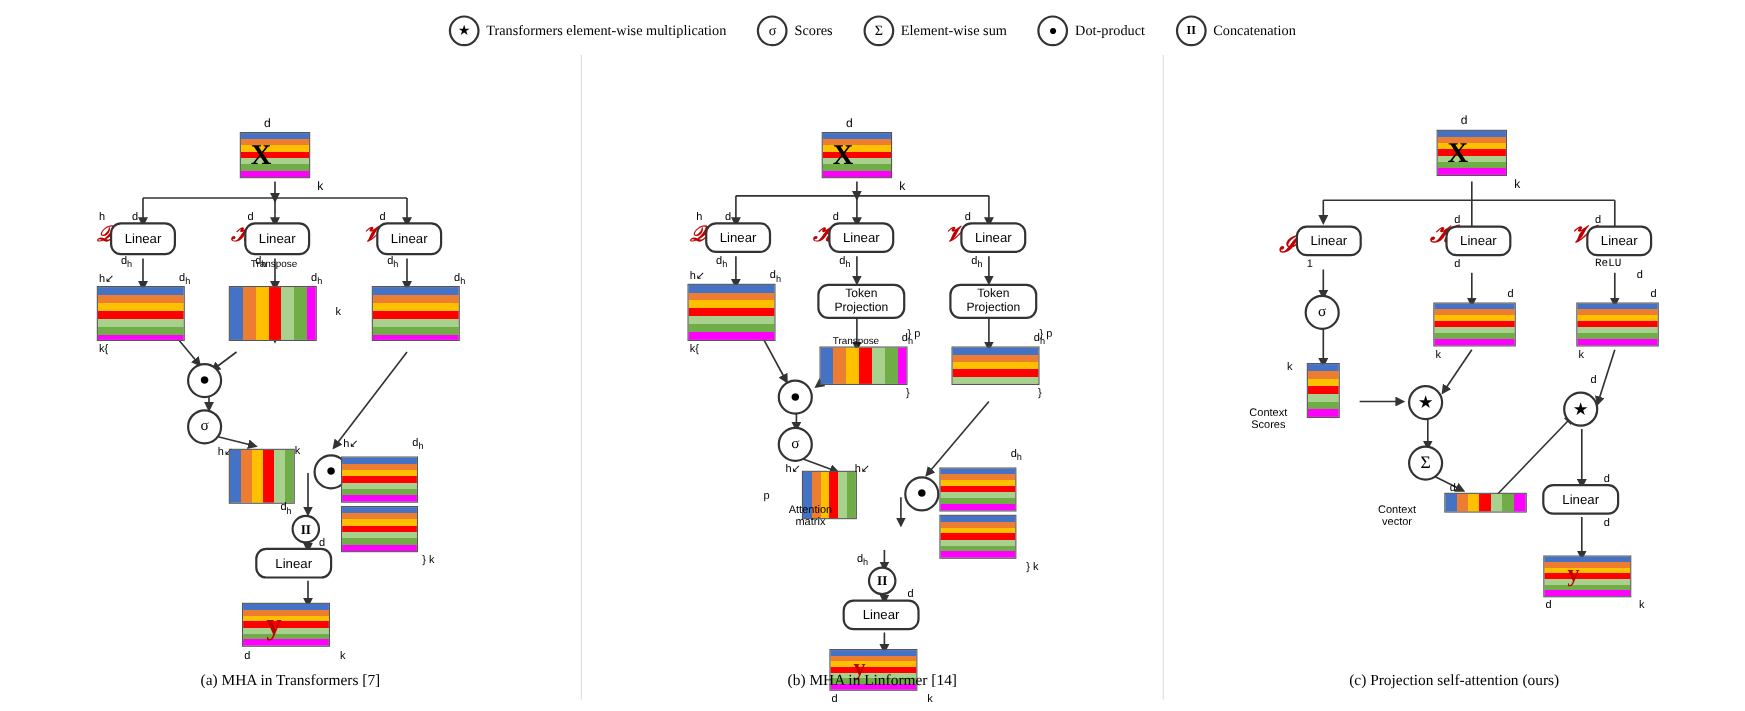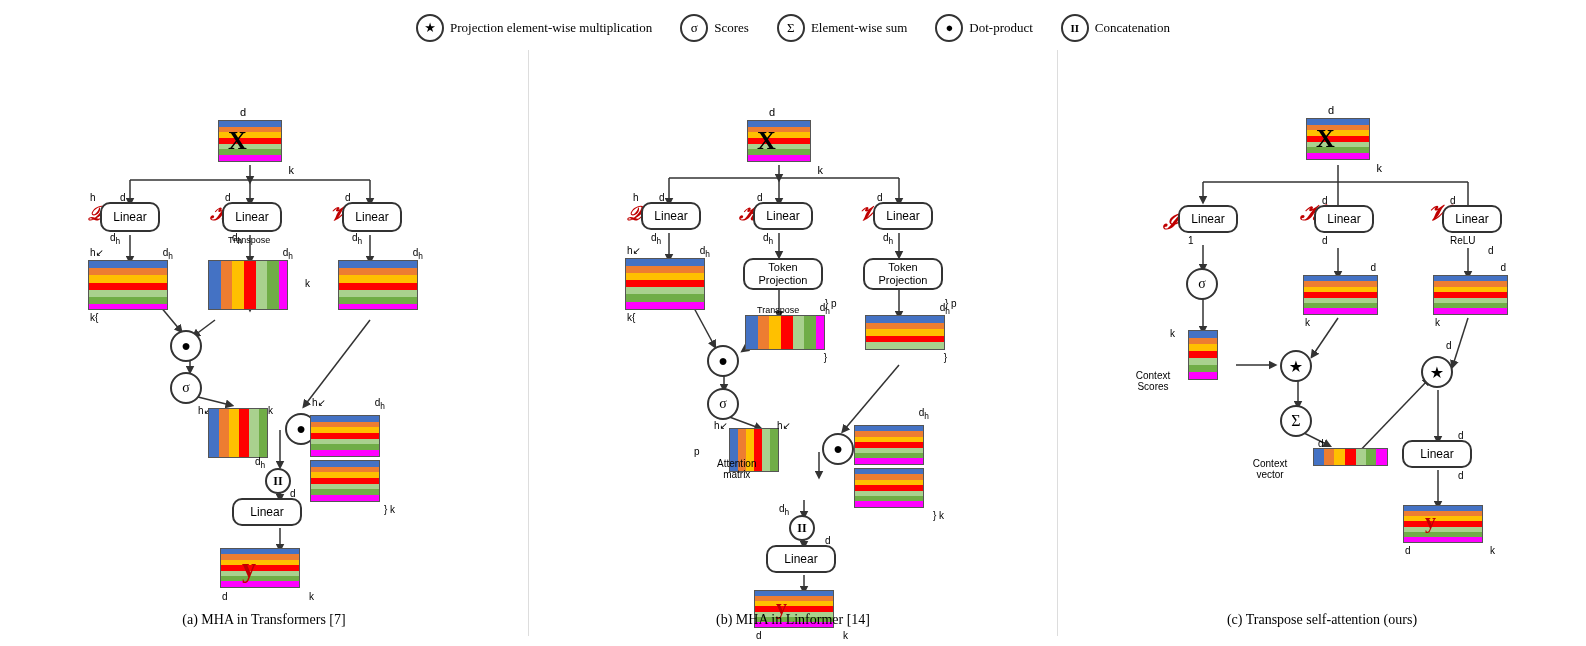--- a/index.html
+++ b/index.html
@@ -123,21 +123,21 @@
       width: 100%;
       height: 100%;
     }
   </style>
 </head>
 <body>
 
 <div class="legend">
   <div class="legend-item">
     <div class="legend-circle">★</div>
-    <span>Projection element-wise multiplication</span>
+    <span>Transformers element-wise multiplication</span>
   </div>
   <div class="legend-item">
     <div class="legend-circle">σ</div>
     <span>Scores</span>
   </div>
   <div class="legend-item">
     <div class="legend-circle">Σ</div>
     <span>Element-wise sum</span>
   </div>
   <div class="legend-item">
@@ -474,21 +474,21 @@
       <div style="position:absolute;top:185px;left:130px;font-size:10px;font-family:Arial;">1</div>
 
       <div class="script-red" style="position:absolute;top:150px;left:242px;font-style:italic;font-size:22px;color:#C00000;">𝒦</div>
       <div class="box-node" style="top:155px;left:256px;width:60px;height:28px;">Linear</div>
       <div style="position:absolute;top:145px;left:264px;font-size:10px;font-family:Arial;">d</div>
       <div style="position:absolute;top:185px;left:264px;font-size:10px;font-family:Arial;">d</div>
 
       <div class="script-red" style="position:absolute;top:150px;left:370px;font-style:italic;font-size:22px;color:#C00000;">𝒱</div>
       <div class="box-node" style="top:155px;left:384px;width:60px;height:28px;">Linear</div>
       <div style="position:absolute;top:145px;left:392px;font-size:10px;font-family:Arial;">d</div>
-      <div style="position:absolute;top:185px;left:392px;font-size:10px;font-family:Liberation Sans, sans-serif;">ReLU</div>
+      <div style="position:absolute;top:185px;left:392px;font-size:10px;font-family:Liberation Mono, monospace;">ReLU</div>
       <div style="position:absolute;top:195px;left:430px;font-size:10px;font-family:Arial;">d</div>
 
       <div class="circle-node" style="top:218px;left:128px;width:32px;height:32px;">σ</div>
 
       <div style="position:absolute;top:320px;left:60px;font-size:10px;font-family:Arial;text-align:center;width:70px;">Context<br>Scores</div>
 
       <div style="position:absolute;top:280px;left:130px;width:30px;height:50px;border:1.5px solid #555;background:linear-gradient(180deg,#4472C4 0%,#4472C4 14%,#ED7D31 14%,#ED7D31 28%,#FFC000 28%,#FFC000 42%,#FF0000 42%,#FF0000 57%,#A9D18E 57%,#A9D18E 71%,#70AD47 71%,#70AD47 85%,#FF00FF 85%,#FF00FF 100%);"></div>
       <div style="position:absolute;top:278px;left:112px;font-size:10px;font-family:Arial;">k</div>
 
       <div style="position:absolute;top:225px;left:245px;width:75px;">
@@ -519,16 +519,16 @@
       <div style="position:absolute;top:420px;left:400px;font-size:10px;font-family:Arial;">d</div>
 
       <div style="position:absolute;top:455px;left:345px;width:80px;">
         <div style="border:1.5px solid #555;width:80px;height:38px;background:linear-gradient(180deg,#4472C4 0%,#4472C4 14%,#ED7D31 14%,#ED7D31 28%,#FFC000 28%,#FFC000 42%,#FF0000 42%,#FF0000 57%,#A9D18E 57%,#A9D18E 71%,#70AD47 71%,#70AD47 85%,#FF00FF 85%,#FF00FF 100%);"></div>
         <div class="big-bold" style="position:absolute;top:3px;left:22px;color:#C00000;font-size:22px;">y</div>
         <div style="font-size:10px;font-family:Arial;position:absolute;bottom:-13px;right:-12px;">k</div>
         <div style="font-size:10px;font-family:Arial;position:absolute;bottom:-13px;left:2px;">d</div>
       </div>
     </div>
 
-    <div class="diagram-caption">(c) Transpose self-attention (ours)</div>
+    <div class="diagram-caption">(c) Projection self-attention (ours)</div>
   </div>
 
 </div>
 
 </body></html>

